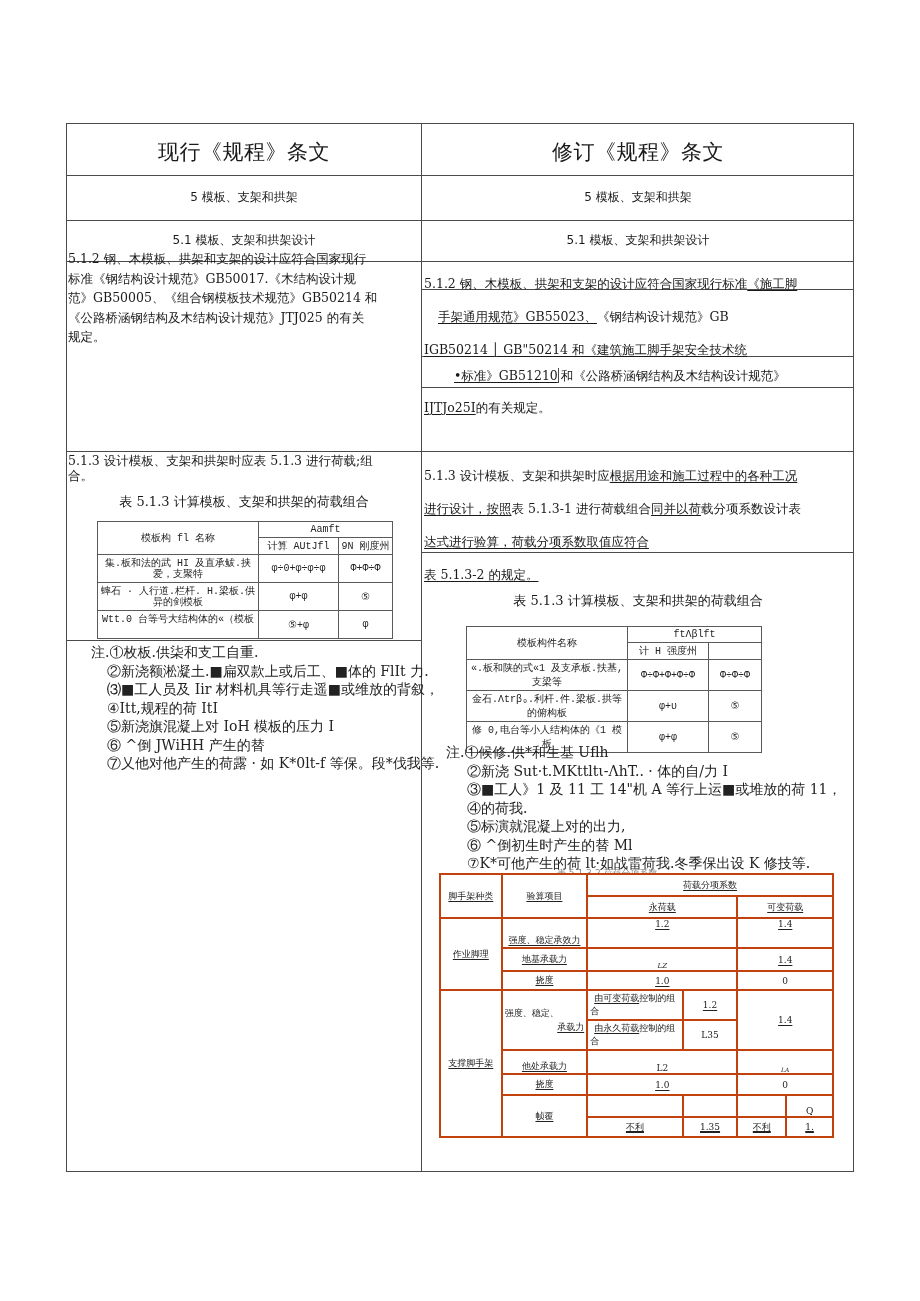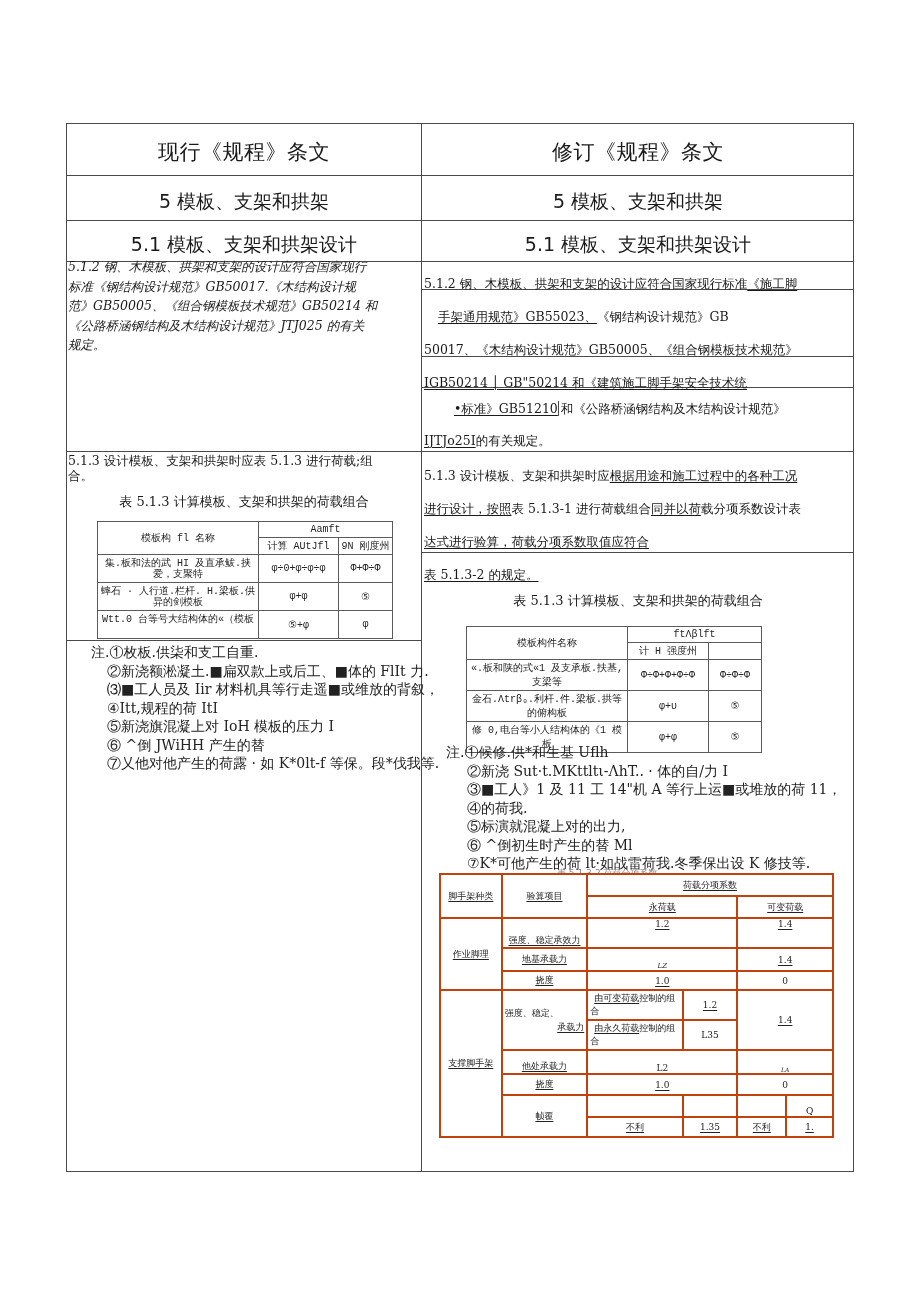--- a/index.html
+++ b/index.html
@@ -2,21 +2,21 @@
 <html><head>
 <meta charset="utf-8">
 <style>
   html, body { margin:0; padding:0; background:#ffffff; }
   body { width:920px; height:1301px; position:relative; font-family:"DejaVu Sans", sans-serif; color:#1a1a1a; overflow:hidden; }
   .page { position:absolute; left:66px; top:123px; width:788px; height:1049px; border:1px solid #4a4a4a; box-sizing:border-box; }
   .vsplit { position:absolute; left:354px; top:0; width:1px; height:100%; background:#4a4a4a; }
   .hline { position:absolute; height:1px; background:#4a4a4a; }
   .abs { position:absolute; }
   .hdr { font-size:21px; text-align:center; letter-spacing:0.5px; }
-  .sec { font-size:19px; text-align:center; }
+  .sec { font-size:12px; text-align:center; }
   .body-text { font-family:"DejaVu Serif", serif; font-size:12.5px; line-height:22px; }
   .u { text-decoration:underline; text-underline-offset:2px; }
   .caption { font-family:"DejaVu Serif", serif; font-size:13px; text-align:center; }
   table.t { border-collapse:collapse; font-family:Liberation Mono, monospace; font-size:10px; color:#222; }
   table.t td { border:1px solid #5a5a5a; text-align:center; padding:1px 2px; }
   .note { font-family:"DejaVu Serif", serif; font-size:14px; line-height:18.5px; color:#222; }
   .note div { white-space:nowrap; }
   table.t2 { border-collapse:collapse; font-family:"DejaVu Serif", serif; font-size:9px; color:#222; }
   table.t2 td { border:2px solid #c2410c; text-align:center; padding:0 2px; }
 </style>
@@ -39,32 +39,31 @@
 
   <div class="abs hdr" style="left:0;top:14px;width:354px;">现行《规程》条文</div>
   <div class="abs hdr" style="left:355px;top:14px;width:432px;">修订《规程》条文</div>
 
   <div class="abs sec" style="left:0;top:65px;width:354px;">5 模板、支架和拱架</div>
   <div class="abs sec" style="left:355px;top:65px;width:432px;">5 模板、支架和拱架</div>
 
   <div class="abs sec" style="left:0;top:108px;width:354px;">5.1 模板、支架和拱架设计</div>
   <div class="abs sec" style="left:355px;top:108px;width:432px;">5.1 模板、支架和拱架设计</div>
 
-  <div class="abs body-text" style="left:1px;top:133px;width:350px;line-height:19.5px;font-style:italic;">
+  <div class="abs body-text" style="left:1px;top:125px;width:350px;line-height:19.5px;">
     <div>5.1.2 钢、木模板、拱架和支架的设计应符合国家现行</div>
     <div>标准《钢结构设计规范》GB50017.《木结构设计规</div>
     <div>范》GB50005、《组合钢模板技术规范》GB50214 和</div>
     <div>《公路桥涵钢结构及木结构设计规范》JTJ025 的有关</div>
     <div>规定。</div>
   </div>
 
   <div class="abs body-text" style="left:357px;top:149px;width:430px;white-space:nowrap;">
     <div style="height:33px;"><span>5.1.2 钢、木模板、拱架和支架的设计应符合国家现行标准</span><span class="u">《施工脚</span></div>
     <div style="height:33px;padding-left:14px;"><span class="u">手架通用规范》GB55023、</span><span>《钢结构设计规范》GB</span></div>
-    <div style="height:33px;"><span>50017、《木结构设计规范》GB50005、《组合钢模板技术规范》</span></div>
     <div style="height:22px;"><span class="u">IGB50214 │ GB"50214 和《建筑施工脚手架安全技术统</span></div>
     <div style="height:30px;padding-left:30px;line-height:30px;"><span class="u">•标准》GB51210</span><span style="border-left:1px solid #4a4a4a;padding-left:2px;">和《公路桥涵钢结构及木结构设计规范》</span></div>
     <div style="height:30px;line-height:34px;"><span class="u">IJTJo25I</span><span>的有关规定。</span></div>
   </div>
 
   <div class="abs body-text" style="left:1px;top:329px;width:350px;line-height:15px;">
     <div>5.1.3 设计模板、支架和拱架时应表 5.1.3 进行荷载;组</div>
     <div>合。</div>
   </div>
   <div class="abs caption" style="left:0;top:369px;width:354px;">表 5.1.3 计算模板、支架和拱架的荷载组合</div>
@@ -214,21 +213,21 @@
       <td colspan="2"><span class="u">1.0</span></td>
       <td colspan="2">0</td>
     </tr>
     <tr style="height:22px;">
       <td rowspan="2"><span class="u">帧覆</span></td>
       <td></td>
       <td></td>
       <td></td>
       <td style="vertical-align:bottom;">Q</td>
     </tr>
-    <tr style="height:20px;">
+    <tr style="height:20px;text-decoration:underline;">
       <td><span class="u">不利</span></td>
       <td><span class="u">1.35</span></td>
       <td><span class="u">不利</span></td>
       <td><span class="u">1.</span></td>
     </tr>
   </tbody>
     </table>
 </div>
 
 </body></html>

